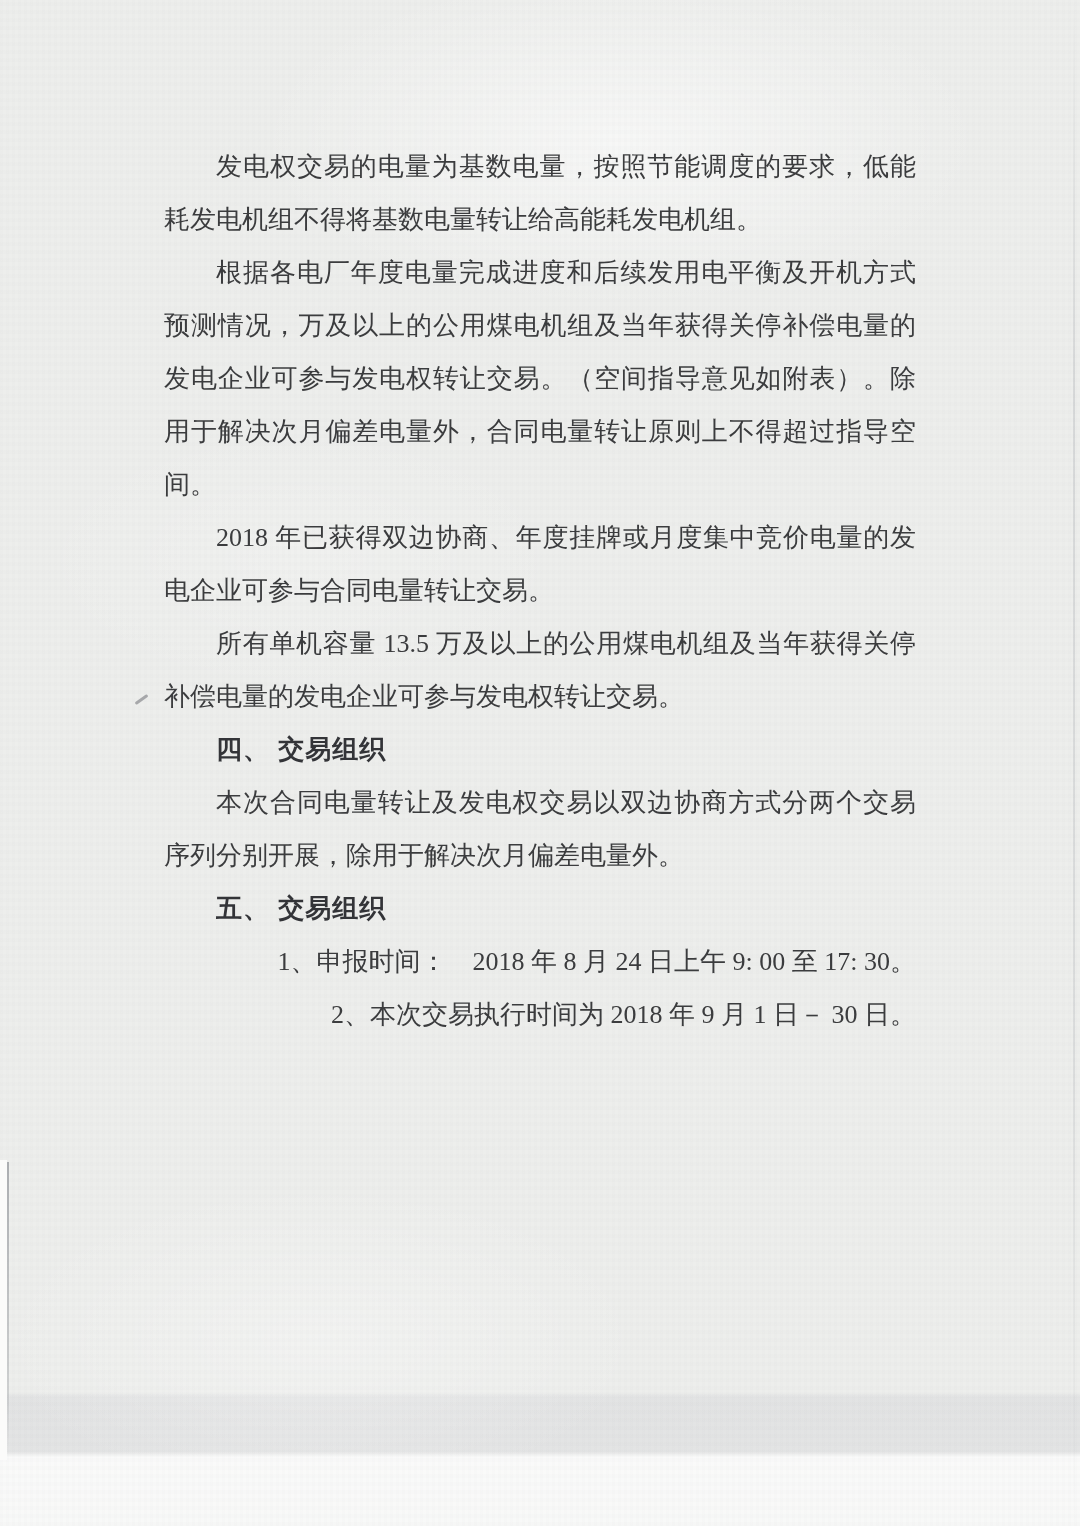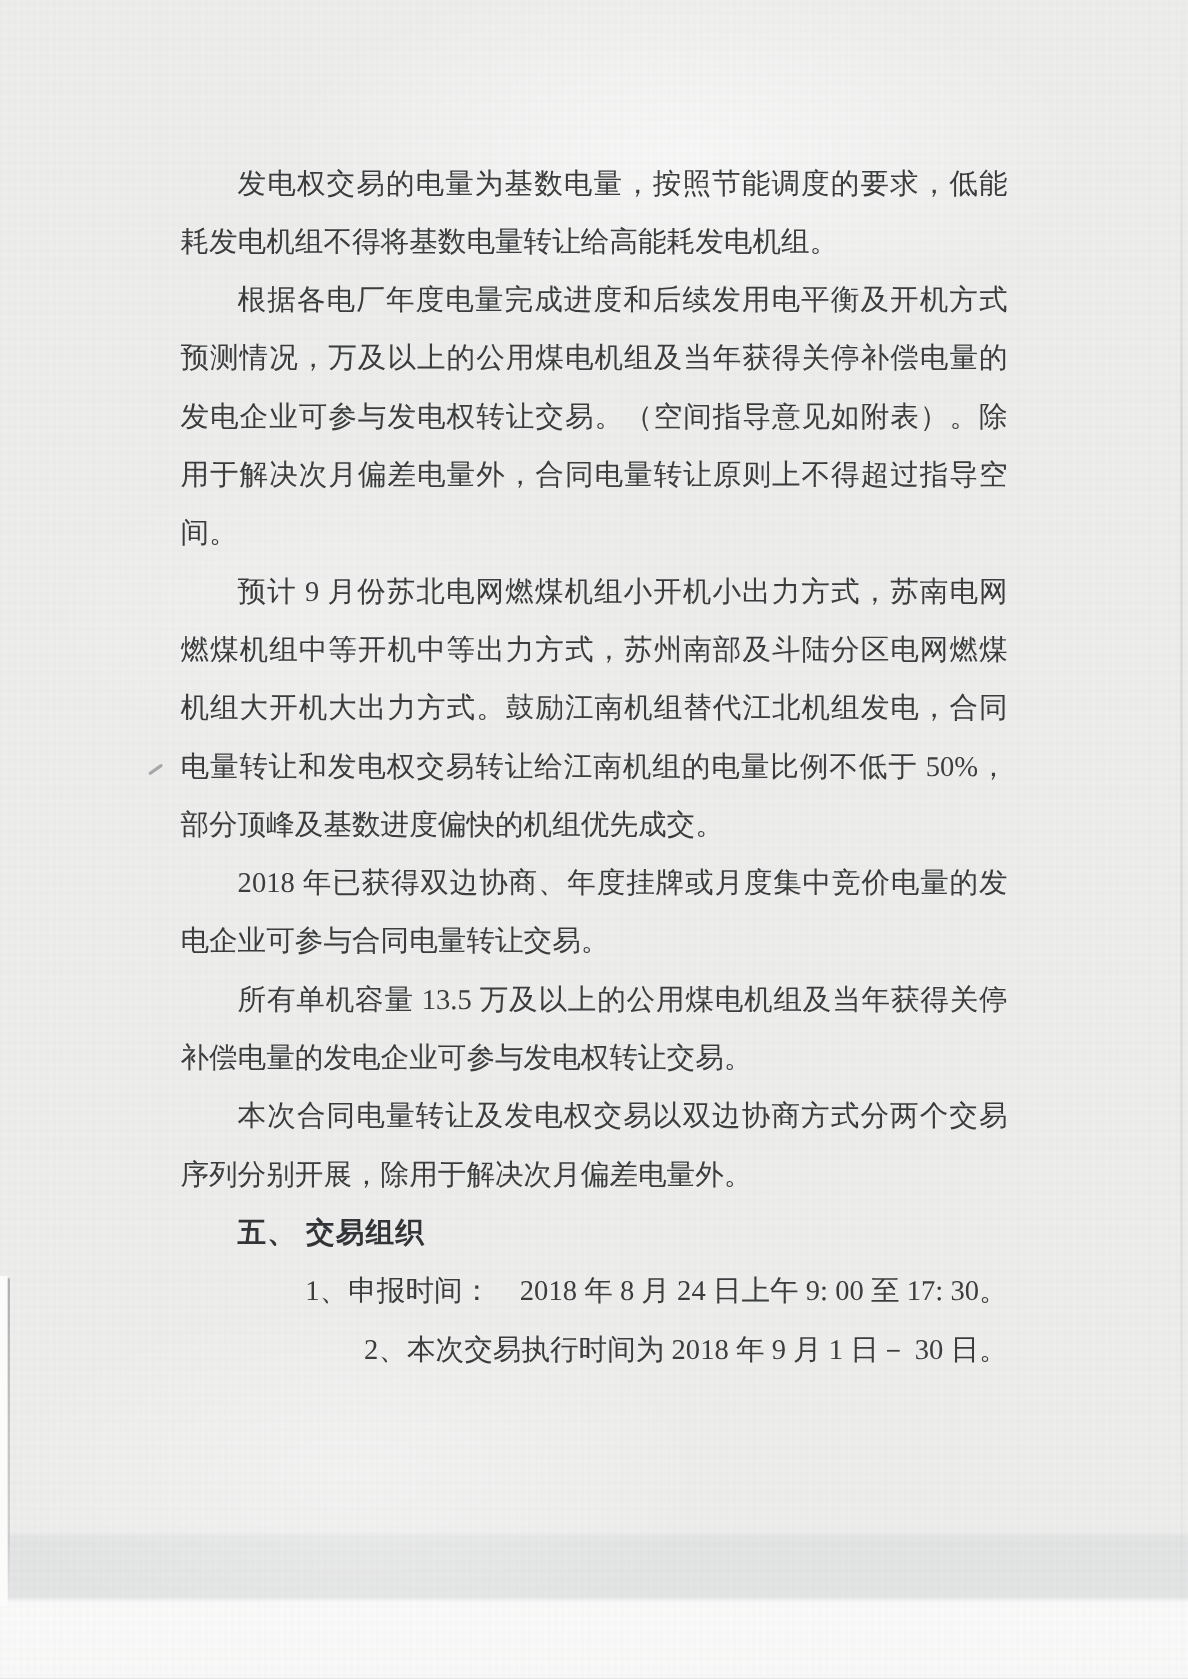--- a/index.html
+++ b/index.html
@@ -111,23 +111,23 @@
     z-index: 3;
   }
 </style>
 </head>
 <body>
 
 <div class="page">
   <div class="content">
       <p class="body">发电权交易的电量为基数电量，按照节能调度的要求，低能耗发电机组不得将基数电量转让给高能耗发电机组。</p>
       <p class="body">根据各电厂年度电量完成进度和后续发用电平衡及开机方式预测情况，万及以上的公用煤电机组及当年获得关停补偿电量的发电企业可参与发电权转让交易。（空间指导意见如附表）。除用于解决次月偏差电量外，合同电量转让原则上不得超过指导空间。</p>
-      <p class="body">预计 9 月份苏北电网燃煤机组小开机小出力方式，苏南电网燃煤机组中等开机中等出力方式，苏州南部及斗陆分区电网燃煤机组大开机大出力方式。鼓励江南机组替代江北机组发电，合同电量转让和发电权交易转让给江南机组的电量比例不低于 50%，部分顶峰及基数进度偏快的机组优先成交。</p>
       <p class="body">2018 年已获得双边协商、年度挂牌或月度集中竞价电量的发电企业可参与合同电量转让交易。</p>
       <p class="body">所有单机容量 13.5 万及以上的公用煤电机组及当年获得关停补偿电量的发电企业可参与发电权转让交易。</p>
+      <p class="heading">四、 交易组织</p>
       <p class="body">本次合同电量转让及发电权交易以双边协商方式分两个交易序列分别开展，除用于解决次月偏差电量外。</p>
       <p class="heading">五、 交易组织</p>
       <p class="list">1、申报时间：　2018 年 8 月 24 日上午 9: 00 至 17: 30。</p>
       <p class="list">2、本次交易执行时间为 2018 年 9 月 1 日－ 30 日。</p>
     </div>
   <div class="pen-mark"></div>
   <div class="left-edge-strip"></div>
   <div class="left-edge-line"></div>
   <div class="right-edge-line"></div>
 </div>

